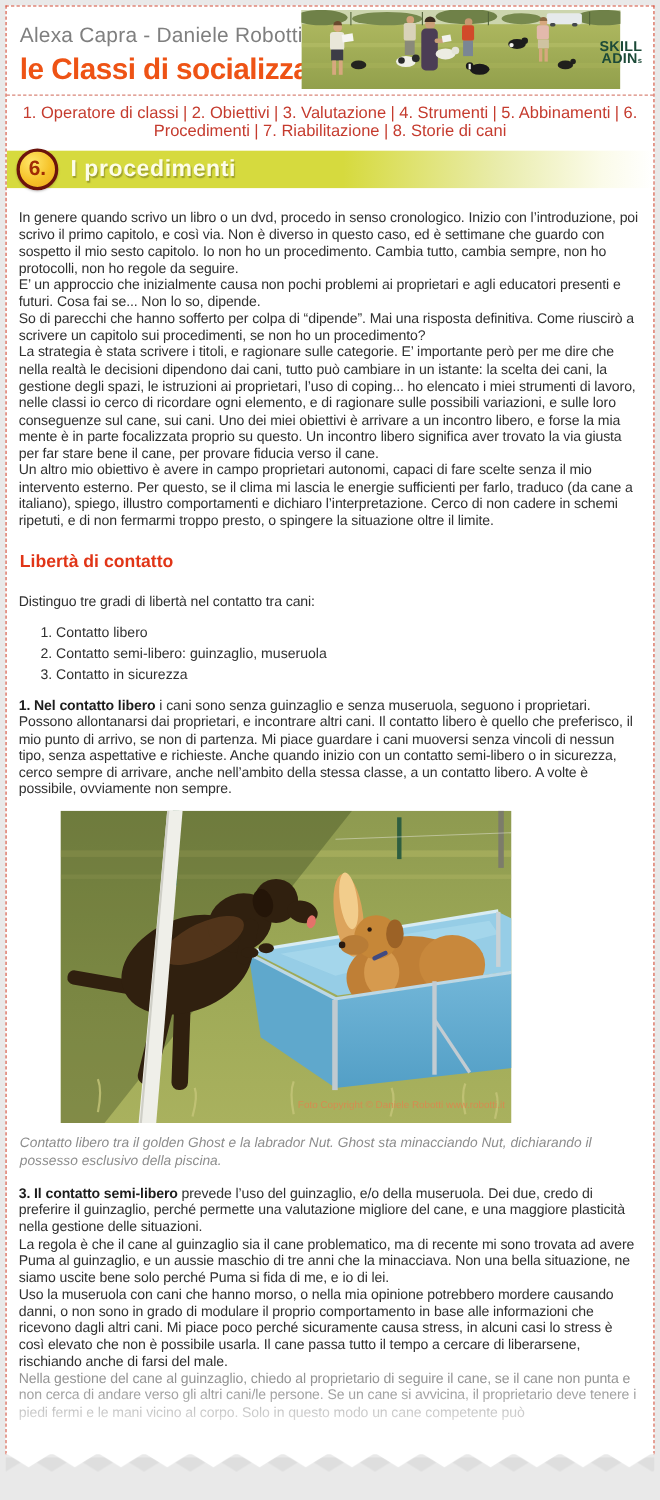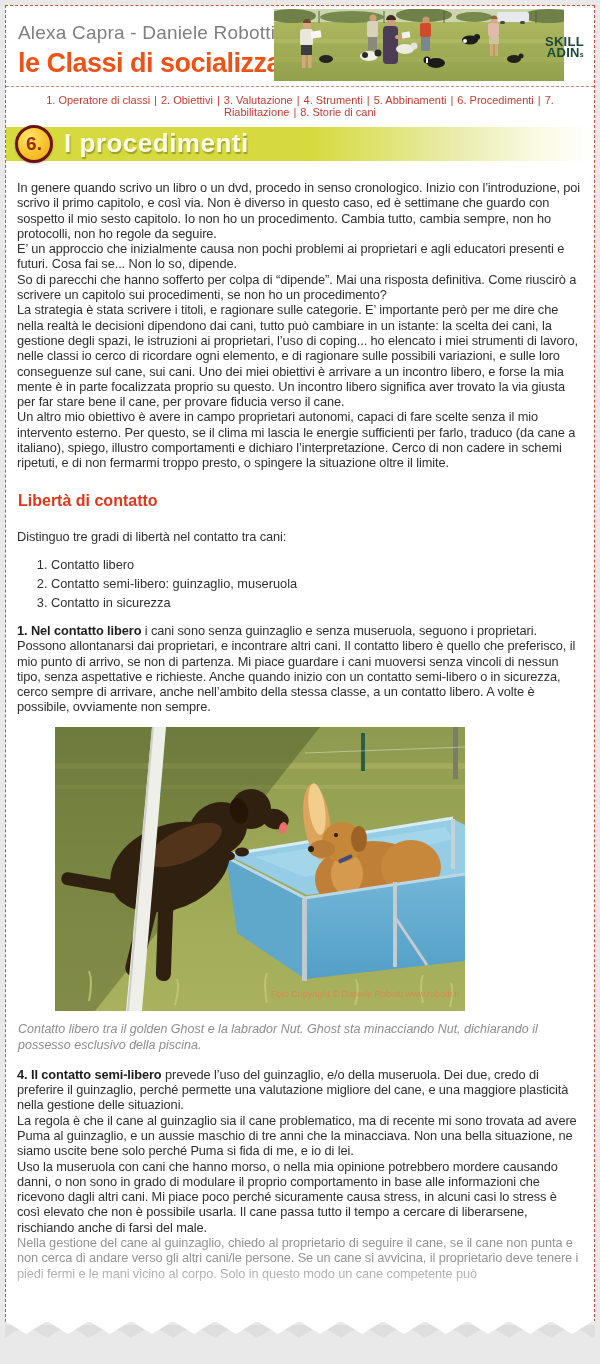--- a/index.html
+++ b/index.html
@@ -17,31 +17,31 @@
   
   .header { position:relative; height:80px; }
   .header-text { padding:16px 0 0 12px; }
   .authors { font-size:19px; color:#7f7f7f; letter-spacing:0.2px; }
   .brand-title { font-size:27px; font-weight:bold; color:#ee5315; margin-top:4px; letter-spacing:-0.5px; }
   .header-photo { position:absolute; top:3px; right:3px; width:317px; height:72px; overflow:hidden;padding-left:28px; }
   .header-photo svg { display:block; }
   .logo { position:absolute; top:27px; right:7px; text-align:right; color:#1c4a38; font-weight:bold; font-size:13px; line-height:11px; letter-spacing:0.3px; }
   .logo-sub { font-size:7px; vertical-align:baseline; }
   
-  .nav { border-top:1px dashed #d98578; text-align:center; padding:7px 2px 8px 2px; font-size:11px; color:#c53b2e; }
+  .nav { border-top:1px dashed #d98578; text-align:center; padding:7px 2px 8px 2px; font-size:15px; color:#c53b2e; }
   .nav-item { cursor:pointer; }
   .nav-sep { margin:0 4px; }
   
   .banner { position:relative; height:34px; margin-top:1px;
     background:linear-gradient(to right,#d6da3e 0%,#d6da3e 52%,#e9ecab 76%,#fbfbe9 92%,#ffffff 100%); }
   .badge { position:absolute; left:9px; top:-2px; width:32px; height:32px; border-radius:50%;
     border:3px solid #6b130c; background:radial-gradient(circle at 35% 30%, #ffe76a 0%, #f6c229 55%, #eda81c 100%);
     color:#a02c05; font-weight:bold; font-size:19px; text-align:center; line-height:32px;
     box-shadow:0 1px 2px rgba(0,0,0,0.25); }
-  .banner-label { padding-left:58px; line-height:33px; font-size:26px; font-weight:bold; color:#fdfde8;
+  .banner-label { padding-left:58px; line-height:33px; font-size:21px; font-weight:bold; color:#fdfde8;
     text-shadow:1px 2px 1px rgba(110,110,30,0.55); letter-spacing:0.5px; }
   
   .content { padding:0 11px; }
   .page-title { margin:23px 0 0 1px; font-size:25px; color:#1a689f; font-weight:bold; letter-spacing:0.2px; }
   .body-text { font-size:12.8px; line-height:15.3px; color:#303030; white-space:pre-line; margin:0; letter-spacing:-0.1px; }
   .intro { margin-top:19px; }
   .section-title { margin:21px 0 0 1px; font-size:16px; color:#e13517; font-weight:bold; }
   .list-intro { margin-top:19px; }
   .contact-list { margin:13px 0 0 10px; padding-left:24px; font-size:12.8px; line-height:16px; color:#303030; }
   .contact-list li { margin-bottom:3px; }
@@ -249,21 +249,21 @@
             <path d="M300,278 q5,-16 1,-26"></path>
           <path d="M368,276 q-4,-18 0,-28"></path>
             <path d="M395,280 q4,-16 1,-24"></path>
         </g>
         <text x="404" y="270" text-anchor="end" font-size="9" fill="#d88a50" opacity="0.95">Foto Copyright © Daniele Robotti www.robotti.it</text>
       </svg>
     </div>
 
     <p class="caption">Contatto libero tra il golden Ghost e la labrador Nut. Ghost sta minacciando Nut, dichiarando il possesso esclusivo della piscina.</p>
 
-    <p class="body-text para semi"><strong class="lead">4. Il contatto semi-libero</strong><span> prevede l’uso del guinzaglio, e/o della museruola. Dei due, credo di preferire il guinzaglio, perché permette una valutazione migliore del cane, e una maggiore plasticità nella gestione delle situazioni.
+    <p class="body-text para semi"><strong class="lead">3. Il contatto semi-libero</strong><span> prevede l’uso del guinzaglio, e/o della museruola. Dei due, credo di preferire il guinzaglio, perché permette una valutazione migliore del cane, e una maggiore plasticità nella gestione delle situazioni.
 La regola è che il cane al guinzaglio sia il cane problematico, ma di recente mi sono trovata ad avere Puma al guinzaglio, e un aussie maschio di tre anni che la minacciava. Non una bella situazione, ne siamo uscite bene solo perché Puma si fida di me, e io di lei.
 Uso la museruola con cani che hanno morso, o nella mia opinione potrebbero mordere causando danni, o non sono in grado di modulare il proprio comportamento in base alle informazioni che ricevono dagli altri cani. Mi piace poco perché sicuramente causa stress, in alcuni casi lo stress è così elevato che non è possibile usarla. Il cane passa tutto il tempo a cercare di liberarsene, rischiando anche di farsi del male.</span></p>
 
     <p class="body-text faded-tail">Nella gestione del cane al guinzaglio, chiedo al proprietario di seguire il cane, se il cane non punta e non cerca di andare verso gli altri cani/le persone. Se un cane si avvicina, il proprietario deve tenere i piedi fermi e le mani vicino al corpo. Solo in questo modo un cane competente può</p>
   </div>
 
   <div class="bottom-fade"></div>
 </div>
 
 <svg class="lace" viewBox="0 0 590 20" preserveAspectRatio="none">

